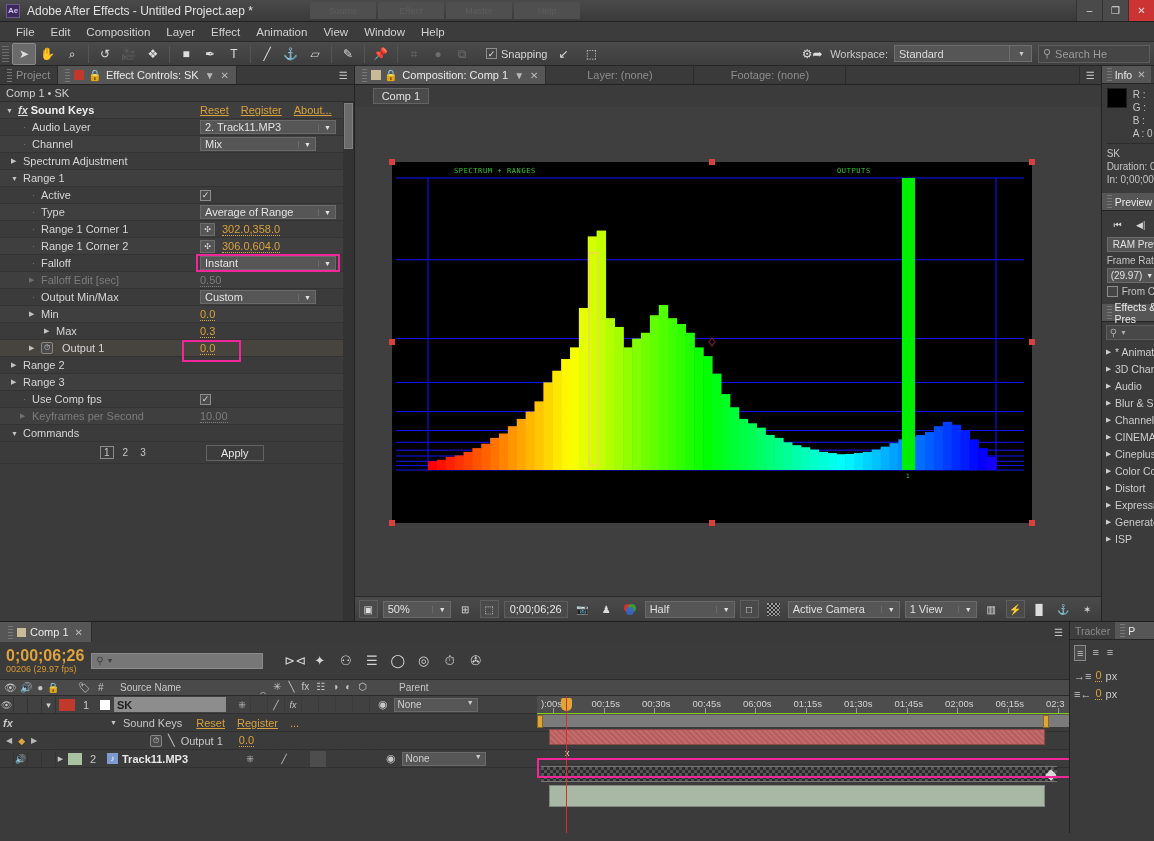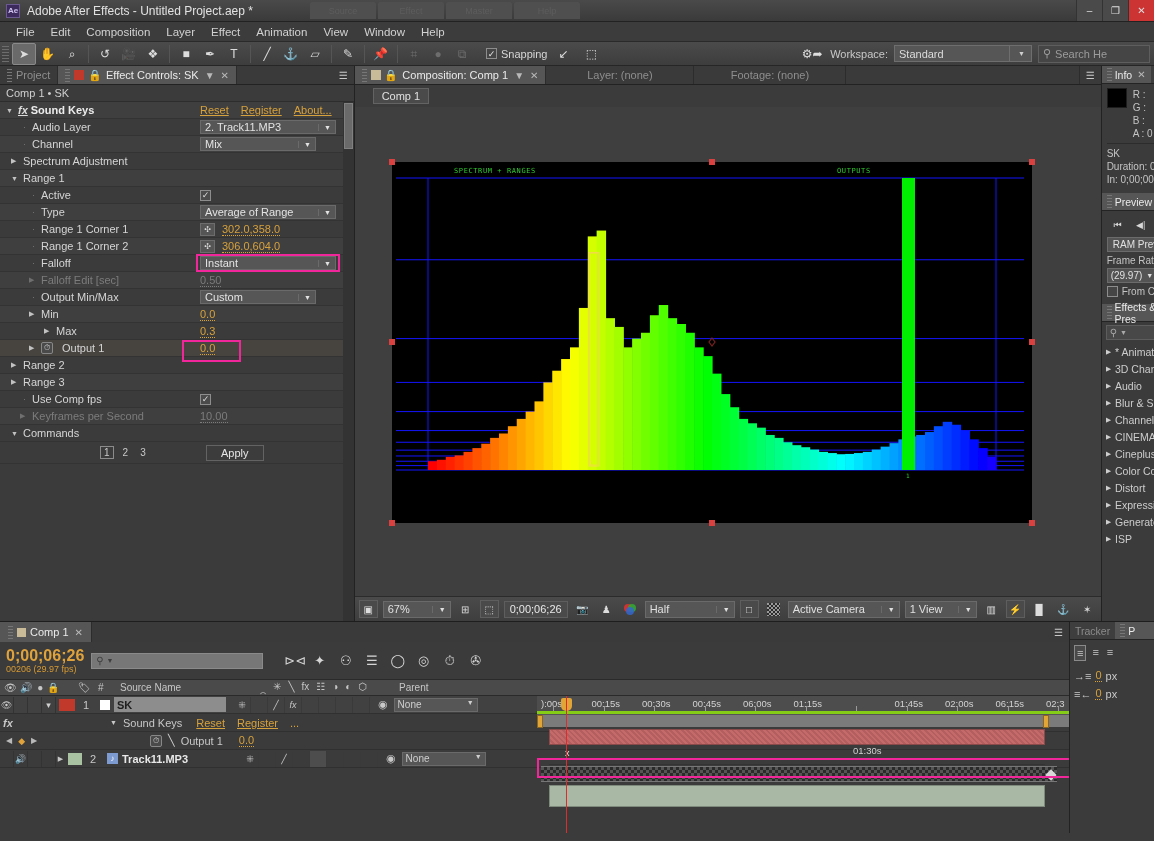--- a/index.html
+++ b/index.html
@@ -152,21 +152,21 @@
   .lrow { height:18px; display:flex; align-items:center; border-bottom:1px solid #303030; font-size:11px; }
   .av-cell { width:14px; height:16px; border-right:1px solid #333; display:flex; align-items:center;
       justify-content:center; color:#d0d0d0; font-size:9px; }
   .src-name { background:#8d8d8d; color:#1e1e1e; font-weight:bold; height:15px; display:flex;
       align-items:center; padding-left:3px; font-size:11px; }
   .sw-cell { width:17px; height:16px; border-right:1px solid #3a3a3a; display:flex; align-items:center;
       justify-content:center; font-size:9px; color:#c6c6c6; }
   .parent-drop { background:#565656; border:1px solid #6a6a6a; height:14px; width:84px; display:flex;
       align-items:flex-start; padding:0 3px; font-size:10px; color:#cfcfcf; }
   #tl-graph { position:absolute; left:537px; top:0; right:0; bottom:0; }
-  #tl-ruler { height:18px; background:#4d4d4d; position:relative; border-bottom:3px solid #84cc16; }
+  #tl-ruler { height:18px; background:#4d4d4d; position:relative; border-bottom:1px solid #84cc16; }
   .tick { position:absolute; top:2px; font-size:9.5px; color:#d2d2d2; }
   .tickmark { position:absolute; bottom:0; width:1px; height:5px; background:#9a9a9a; }
   #workarea { height:13px; background:#7b7b7b; border-top:1px solid #555; position:relative; }
   .wa-cap { position:absolute; top:0; width:6px; height:13px; background:#e0a437; border:1px solid #8a6620; }
   #playhead { position:absolute; top:0; bottom:0; width:1px; background:#e02b2b; z-index:9; }
   .layerbar { position:absolute; height:16px; }
   .bar-sk { background:repeating-linear-gradient(45deg,#c46a6a 0 2px,#b35f5f 2px 4px); border:1px solid #8b4a4a; }
   .bar-audio { background:#a9b7a5; border:1px solid #7e8a7b; }
   .kf-track { background:repeating-conic-gradient(#2a2a2a 0 25%, #555 0 50%) 0 0/6px 6px; }
   #tl-right { width:84px; background:#3b3b3b; }
@@ -602,21 +602,21 @@
         <div class="handle" style="right:-3px;top:177px"></div>
         <div class="handle" style="left:-3px;bottom:-3px"></div>
         <div class="handle" style="left:317px;bottom:-3px"></div>
         <div class="handle" style="right:-3px;bottom:-3px"></div>
       </div>
     </div>
 
     <div id="comp-toolbar">
       <div class="ctbtn">▣</div>
       <div class="cdrop" style="width:68px">
-        <span>67%</span>
+        <span>50%</span>
         <span class="arrow">▼</span>
       </div>
       <div class="ctbtn plain">⊞</div>
       <div class="ctbtn">⬚</div>
       <div class="tcode">0;00;06;26</div>
       <div class="ctbtn plain">📷</div>
       <div class="ctbtn plain">♟</div>
       <div class="ctbtn plain">
         <svg width="14" height="12" viewBox="0 0 14 12">
             <circle cx="5" cy="5" r="4" fill="#c33"></circle>
@@ -909,21 +909,21 @@
             <div class="tick" style="left: 54.5px;">00:15s</div>
             <div class="tickmark" style="left: 66.5px;"></div>
             <div class="tick" style="left: 105px;">00:30s</div>
             <div class="tickmark" style="left: 117px;"></div>
             <div class="tick" style="left: 155.5px;">00:45s</div>
             <div class="tickmark" style="left: 167.5px;"></div>
             <div class="tick" style="left: 206px;">06:00s</div>
             <div class="tickmark" style="left: 218px;"></div>
             <div class="tick" style="left: 256.5px;">01:15s</div>
             <div class="tickmark" style="left: 268.5px;"></div>
-            <div class="tick" style="left: 316px; margin-top: 47px;">01:30s</div>
+            <div class="tick" style="left: 307px;">01:30s</div>
             <div class="tickmark" style="left: 319px;"></div>
             <div class="tick" style="left: 357.5px;">01:45s</div>
             <div class="tickmark" style="left: 369.5px;"></div>
             <div class="tick" style="left: 408px;">02:00s</div>
             <div class="tickmark" style="left: 420px;"></div>
             <div class="tick" style="left: 458.5px;">06:15s</div>
             <div class="tickmark" style="left: 470.5px;"></div>
             <div class="tick" style="left: 509px;">02:3</div>
             <div class="tickmark" style="left: 521px;"></div>
           </div>

